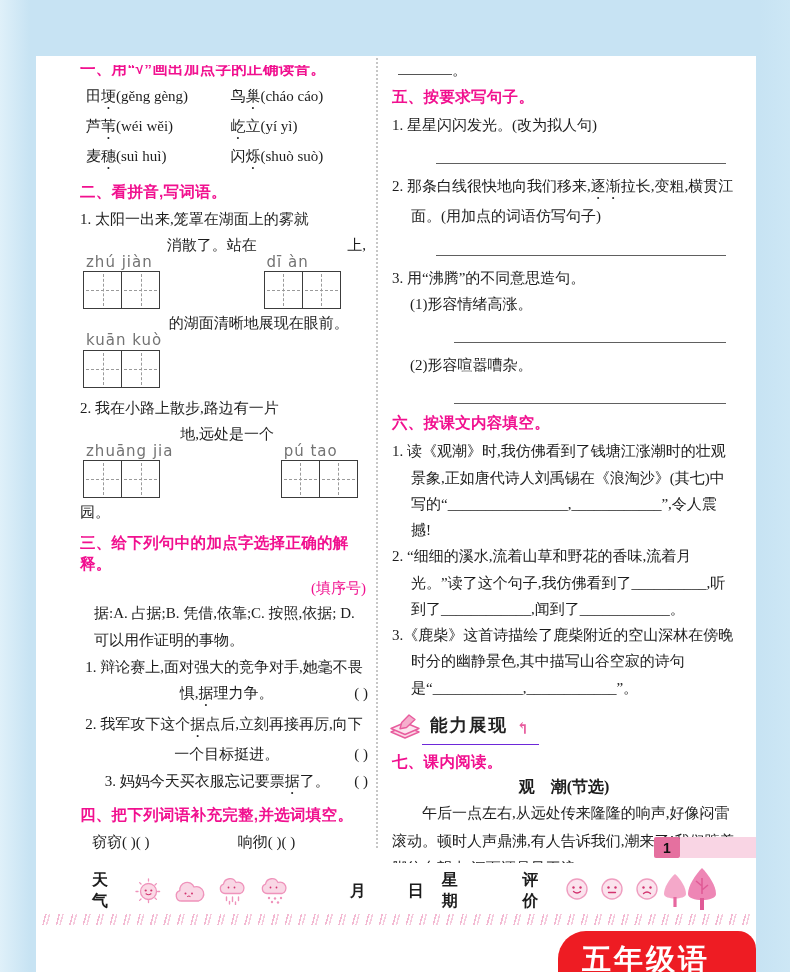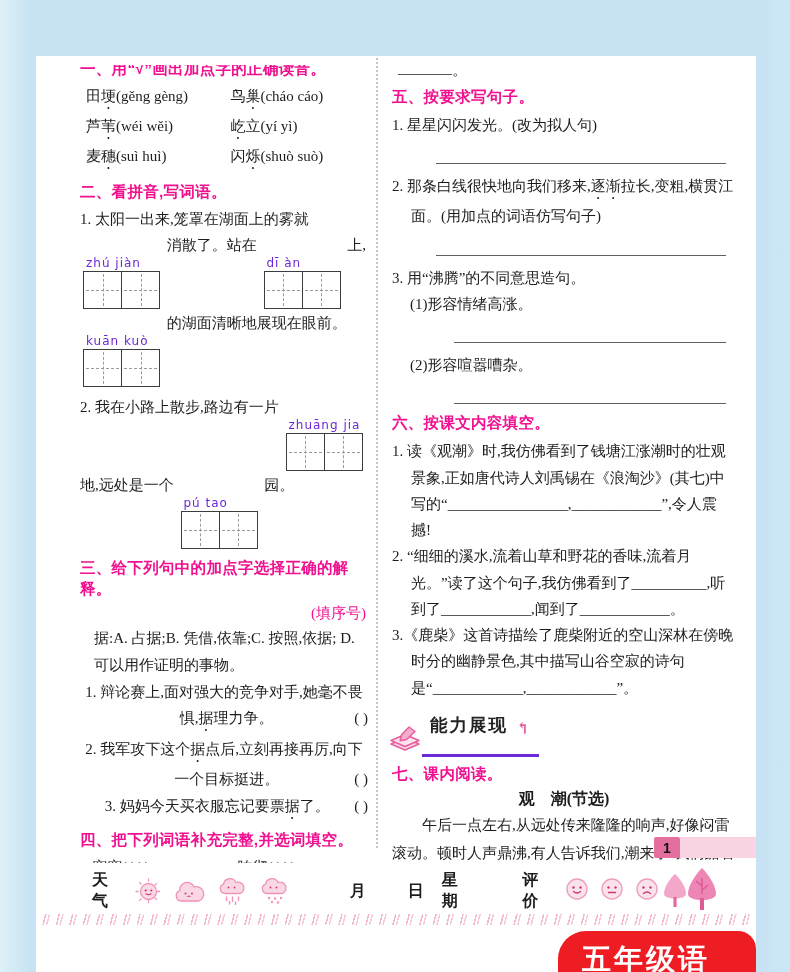--- a/index.html
+++ b/index.html
@@ -18,41 +18,41 @@
   .item{font-size:15px;line-height:1.75;padding-left:19px;text-indent:-19px;}
   .kai{font-size:15px;line-height:1.8;}
 
   .s1{height:17px;overflow:hidden;margin-bottom:3px;}
   .s1 span{display:block;margin-top:-6px;}
 
   .pairs{display:grid;grid-template-columns:1.05fr 1fr;row-gap:4px;font-size:15px;padding:2px 0 2px 6px;}
   .dotted{text-emphasis:filled dot;text-emphasis-position:under right;-webkit-text-emphasis:filled dot;-webkit-text-emphasis-position:under right;}
 
   .wbox{display:inline-flex;flex-direction:column;align-items:flex-start;vertical-align:-17px;margin:2px 3px;}
-  .wbox .py{font-family:"DejaVu Sans","Liberation Sans",sans-serif;font-size:12px;line-height:1.25;padding-left:3px;letter-spacing:1px;color:#6d28d9;}
+  .wbox .py{font-family:"DejaVu Sans","Liberation Sans",sans-serif;font-size:15px;line-height:1.25;padding-left:3px;letter-spacing:1px;color:#737373;}
   .cells{display:flex;border:1.6px solid #3c3c3c;}
   .cell{width:37px;height:36px;position:relative;}
   .cell + .cell{border-left:1.6px solid #3c3c3c;}
   .cell::before{content:"";position:absolute;left:2px;right:2px;top:50%;border-top:1.2px dashed #9a9a9a;}
   .cell::after{content:"";position:absolute;top:2px;bottom:2px;left:50%;border-left:1.2px dashed #9a9a9a;}
 
   .note-right{text-align:right;color:#f1108f;font-size:15px;margin:0 2px 2px 0;}
   .legend{padding-left:14px;}
   .q{font-size:15px;line-height:1.75;padding-left:19px;text-indent:-19px;margin-bottom:1px;text-align:center;}
   .q .ans{float:right;text-indent:0;}
 
   .idioms{display:grid;grid-template-columns:1.12fr 1fr;row-gap:3px;padding-left:12px;font-size:15px;line-height:1.7;}
 
   .carry{font-size:15px;margin:0 0 2px 6px;}
   .blankline{display:inline-block;width:54px;border-bottom:1.4px solid #555;height:14px;}
   .aline{border-bottom:1.4px solid #606060;height:22px;margin:3px 10px 9px 44px;}
   .aline.sub{margin-left:62px;}
 
   .banner{display:flex;align-items:flex-end;margin:12px 0 2px -4px;}
-  .banner .label-wrap{border-bottom:3px solid #6d28d9;padding:0 10px 17px 8px;display:flex;align-items:flex-end;gap:8px;}
+  .banner .label-wrap{border-bottom:1px solid #6d28d9;padding:0 10px 7px 8px;display:flex;align-items:flex-end;gap:8px;}
   .banner .label{font-family:"Liberation Sans","DejaVu Sans",sans-serif;font-weight:bold;font-size:17.5px;color:#222;letter-spacing:2px;}
   .banner .arrow{color:#e85c9e;font-size:16px;font-weight:bold;line-height:1;}
 
   .passage-title{text-align:center;font-weight:bold;font-size:16px;margin:4px 0 2px;}
   .passage{font-size:15px;line-height:1.85;text-indent:2em;}
 
   .pagestrip{position:absolute;right:0;bottom:20px;width:102px;height:21px;display:flex;}
   .pagestrip .no{width:26px;background:#e5709f;color:#101010;font-weight:bold;font-family:"Liberation Sans",sans-serif;font-size:14px;display:flex;align-items:center;justify-content:center;border-radius:2px;}
   .pagestrip .tail{flex:1;background:#f9d5e4;}
 

